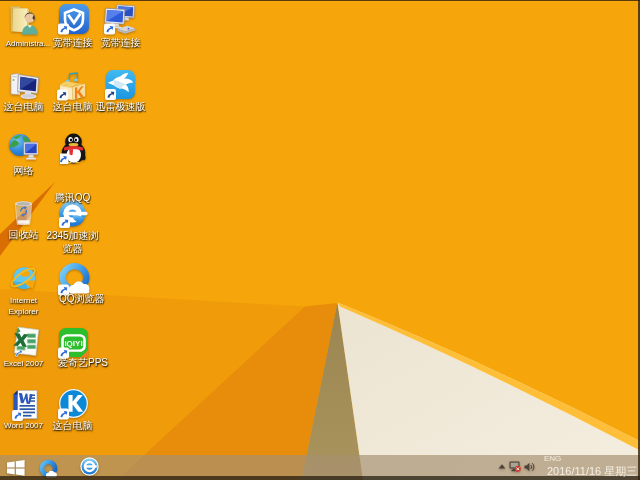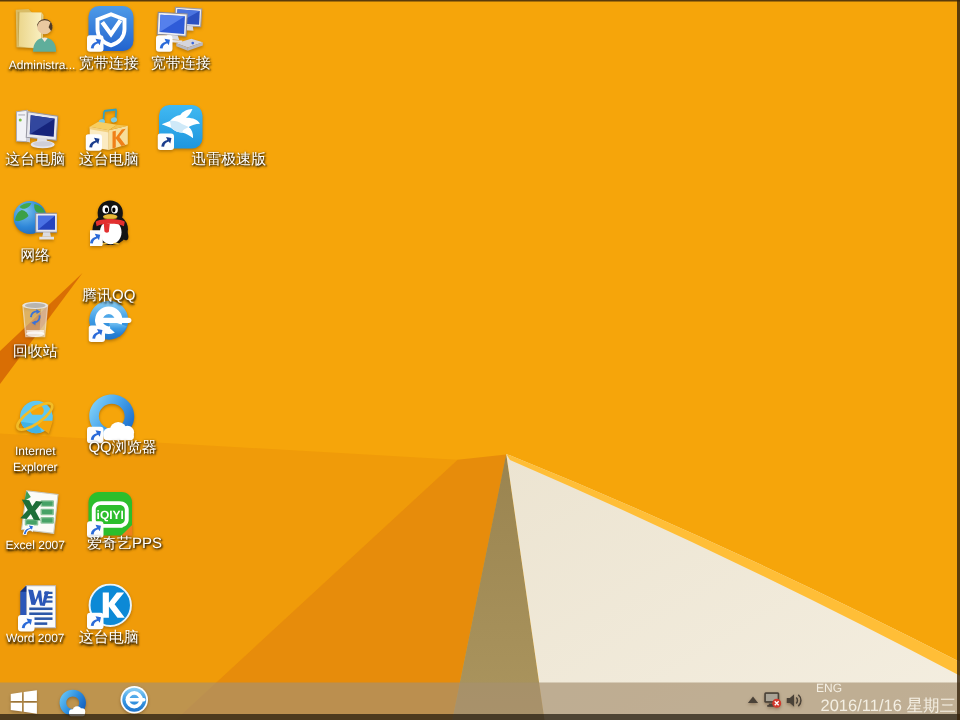--- a/index.html
+++ b/index.html
@@ -355,26 +355,27 @@
 <div id="bstrip"></div>
 <div id="tedge"></div>
 <div id="redge"></div>
 
 <div class="lb" style="left:-4px;top:37.5px;font-size:8px">Administra...</div>
 <div class="lb" style="left:40.5px;top:37px;">宽带连接</div>
 <div class="lb" style="left:88.5px;top:37px;font-family:Liberation Serif, serif;">宽带连接</div>
 
 <div class="lb" style="left:-8.5px;top:101px;">这台电脑</div>
 <div class="lb" style="left:40.5px;top:101px;">这台电脑</div>
-<div class="lb" style="left:88.5px;top:101px;padding-left:32px;">迅雷极速版</div>
+<div class="lb" style="left:88.5px;top:101px;">迅雷极速版</div>
 
 <div class="lb" style="left:-8.5px;top:164.5px;">网络</div>
 <div class="lb" style="left:40.5px;top:164.5px;margin-top:27px;">腾讯QQ</div>
 
 <div class="lb" style="left:-8.5px;top:228.5px;">回收站</div>
+<div class="lb" style="left:40.5px;top:228.5px;line-height:13px">2345加速浏<br>览器</div>
 
 <div class="lb lt" style="left:-8.5px;top:295px;line-height:11px">Internet<br>Explorer</div>
 <div class="lb" style="left:40.5px;top:292.5px;text-align:right;">QQ浏览器</div>
 
 <div class="lb lt" style="left:-8.5px;top:358.5px;">Excel 2007</div>
 <div class="lb" style="left:51px;top:356.5px;">爱奇艺PPS</div>
 
 <div class="lb lt" style="left:-8.5px;top:421px;">Word 2007</div>
 <div class="lb" style="left:40.5px;top:419.5px;">这台电脑</div>
 

